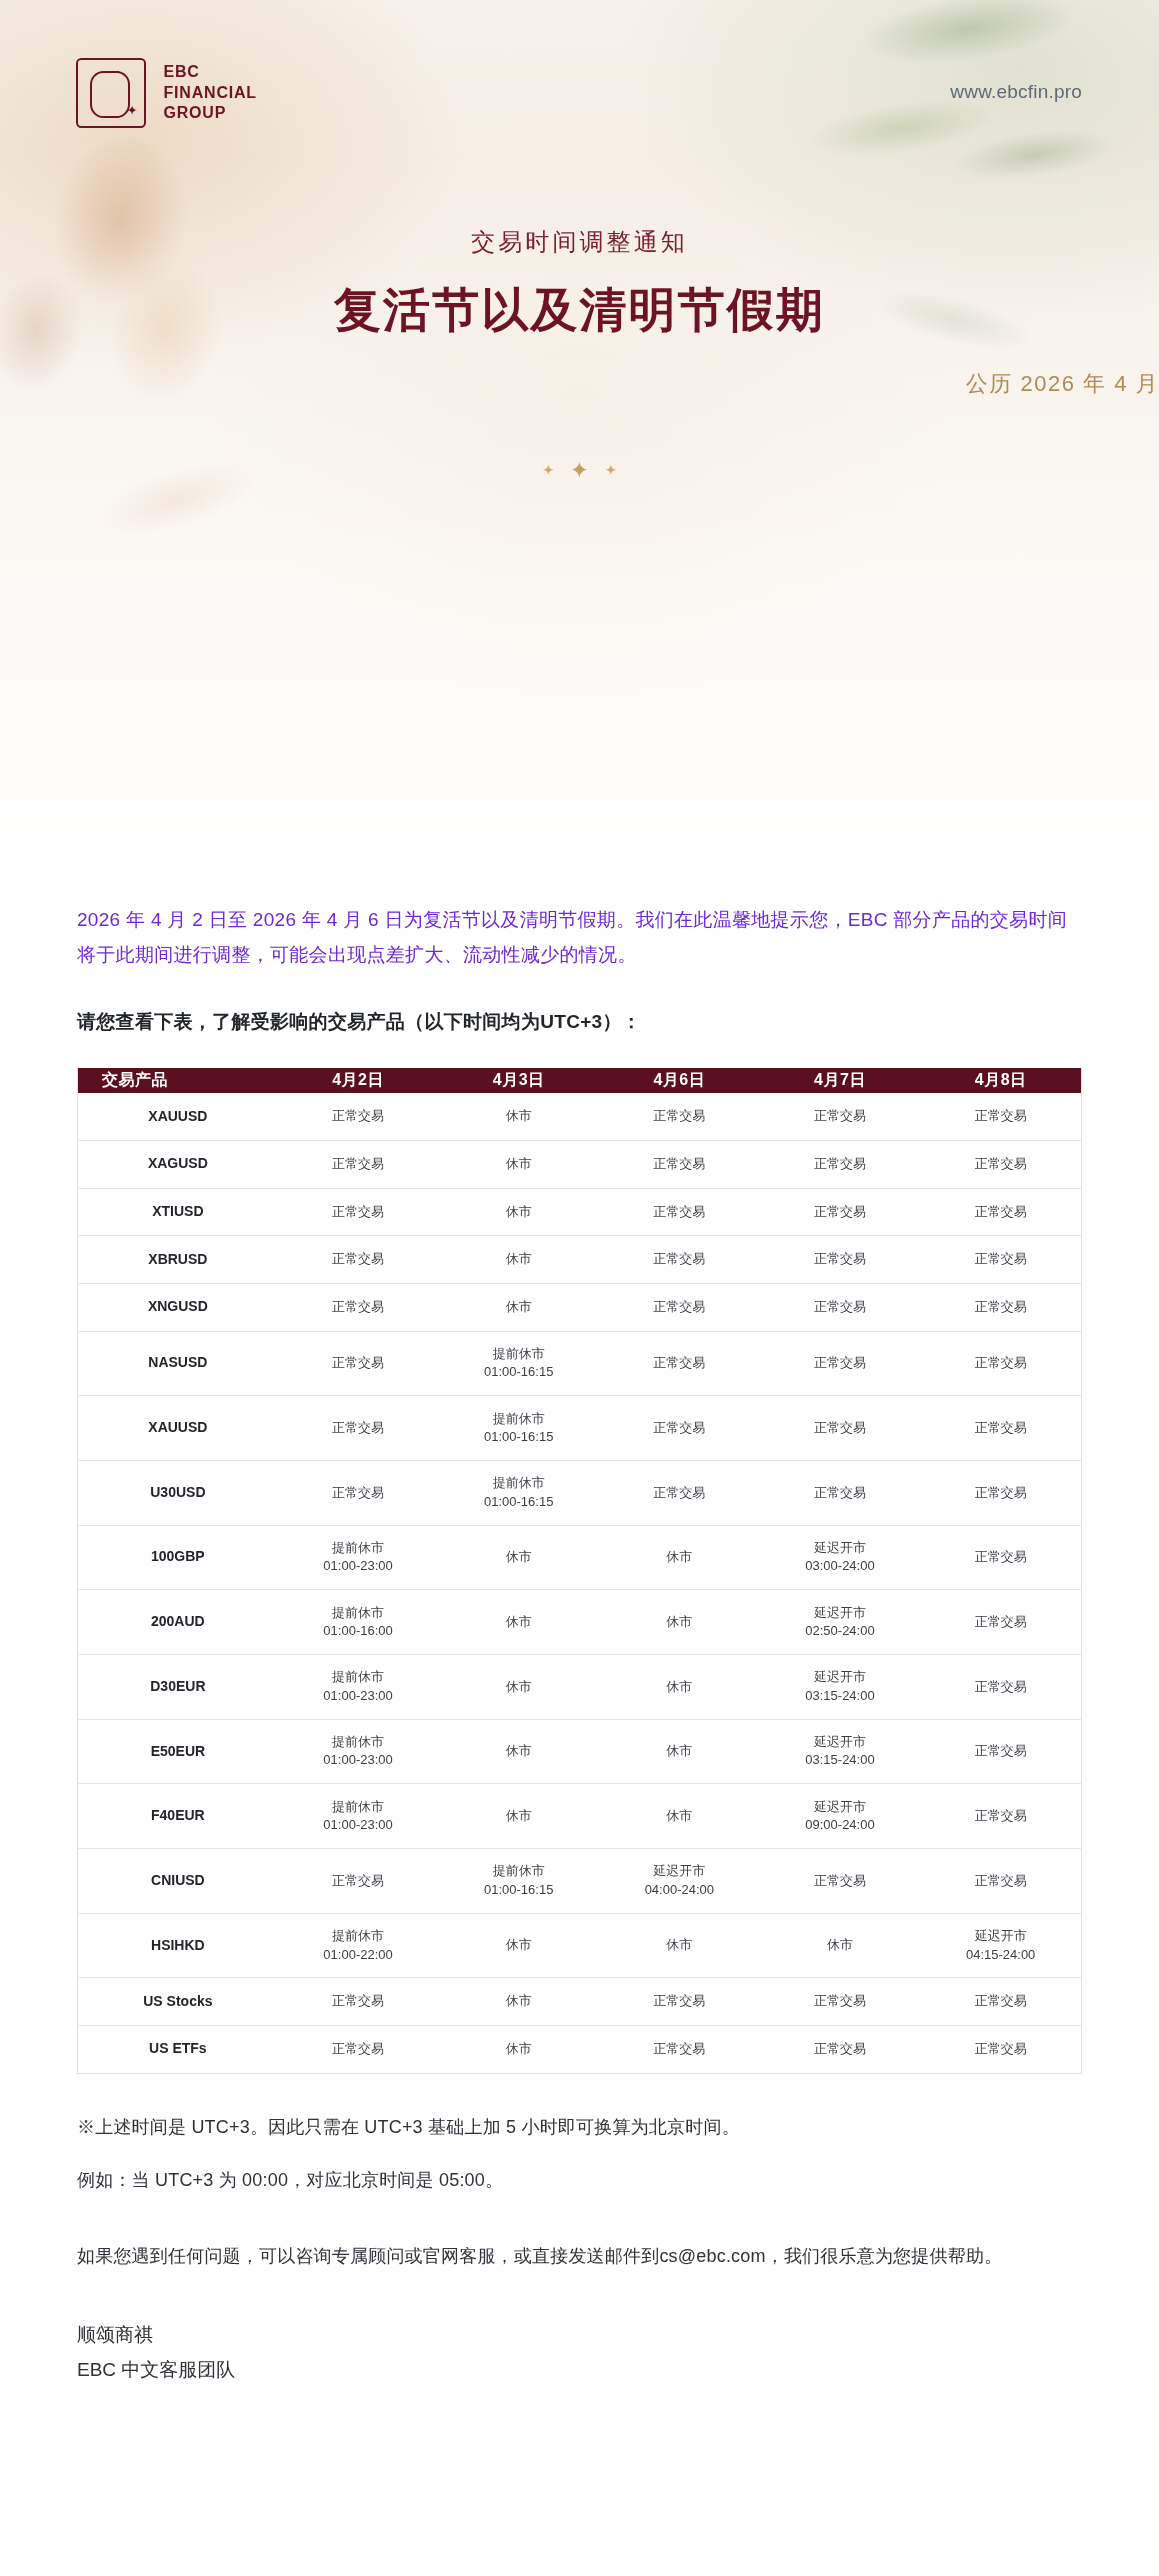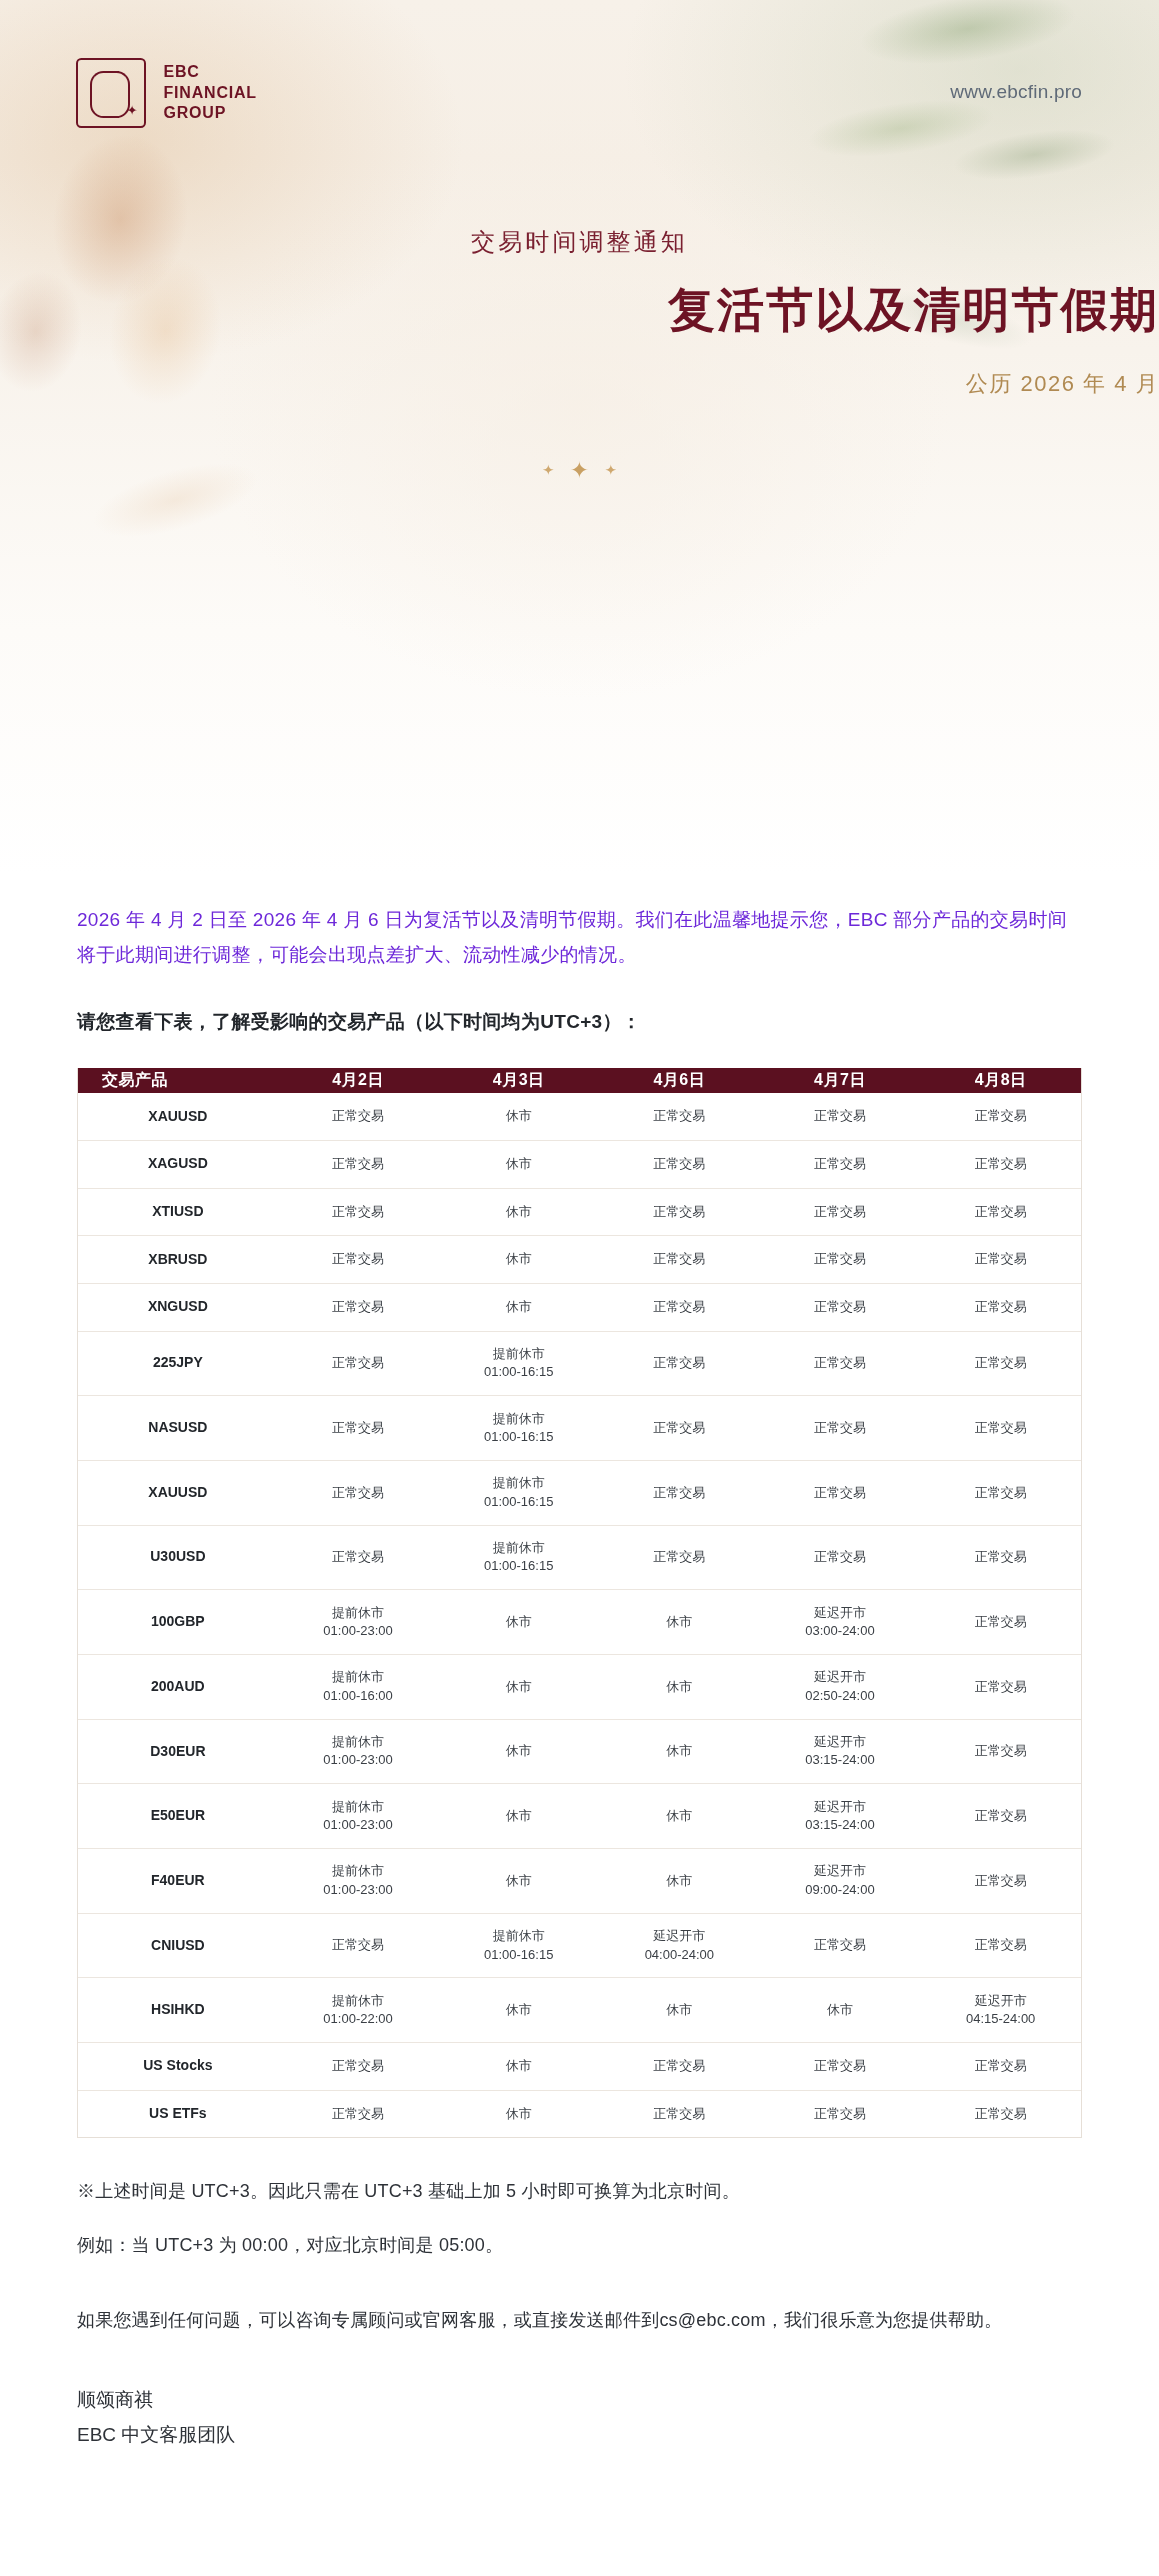--- a/index.html
+++ b/index.html
@@ -141,21 +141,20 @@
     color: #7a2030;
     font-size: 24px;
     letter-spacing: 3.1px;
   }
   .title-main {
     margin-top: 20.6px;
     color: #6d1324;
     font-size: 47px;
     font-weight: bold;
     letter-spacing: 2.1px;
-    text-align: right;
   }
   .title-date {
     margin-top: 27px;
     color: #b08a52;
     font-size: 22px;
     letter-spacing: 1.5px;
     text-align: right;
   }
   .sparkles {
     margin-top: 60px;
@@ -386,39 +385,20 @@
                 <span class="cell-sub">正常交易</span>
               </td>
               <td>
                 <span class="cell-sub">正常交易</span>
               </td>
               <td>
                 <span class="cell-sub">正常交易</span>
               </td>
             </tr>
             <tr>
-              <td class="prod">225JPY</td>
-              <td>
-                <span class="cell-sub">正常交易</span>
-              </td>
-              <td>
-                <span class="cell-sub">提前休市</span>
-                <span class="cell-sub">01:00-16:15</span>
-              </td>
-              <td>
-                <span class="cell-sub">正常交易</span>
-              </td>
-              <td>
-                <span class="cell-sub">正常交易</span>
-              </td>
-              <td>
-                <span class="cell-sub">正常交易</span>
-              </td>
-            </tr>
-            <tr>
               <td class="prod">NASUSD</td>
               <td>
                 <span class="cell-sub">正常交易</span>
               </td>
               <td>
                 <span class="cell-sub">提前休市</span>
                 <span class="cell-sub">01:00-16:15</span>
               </td>
               <td>
                 <span class="cell-sub">正常交易</span>

